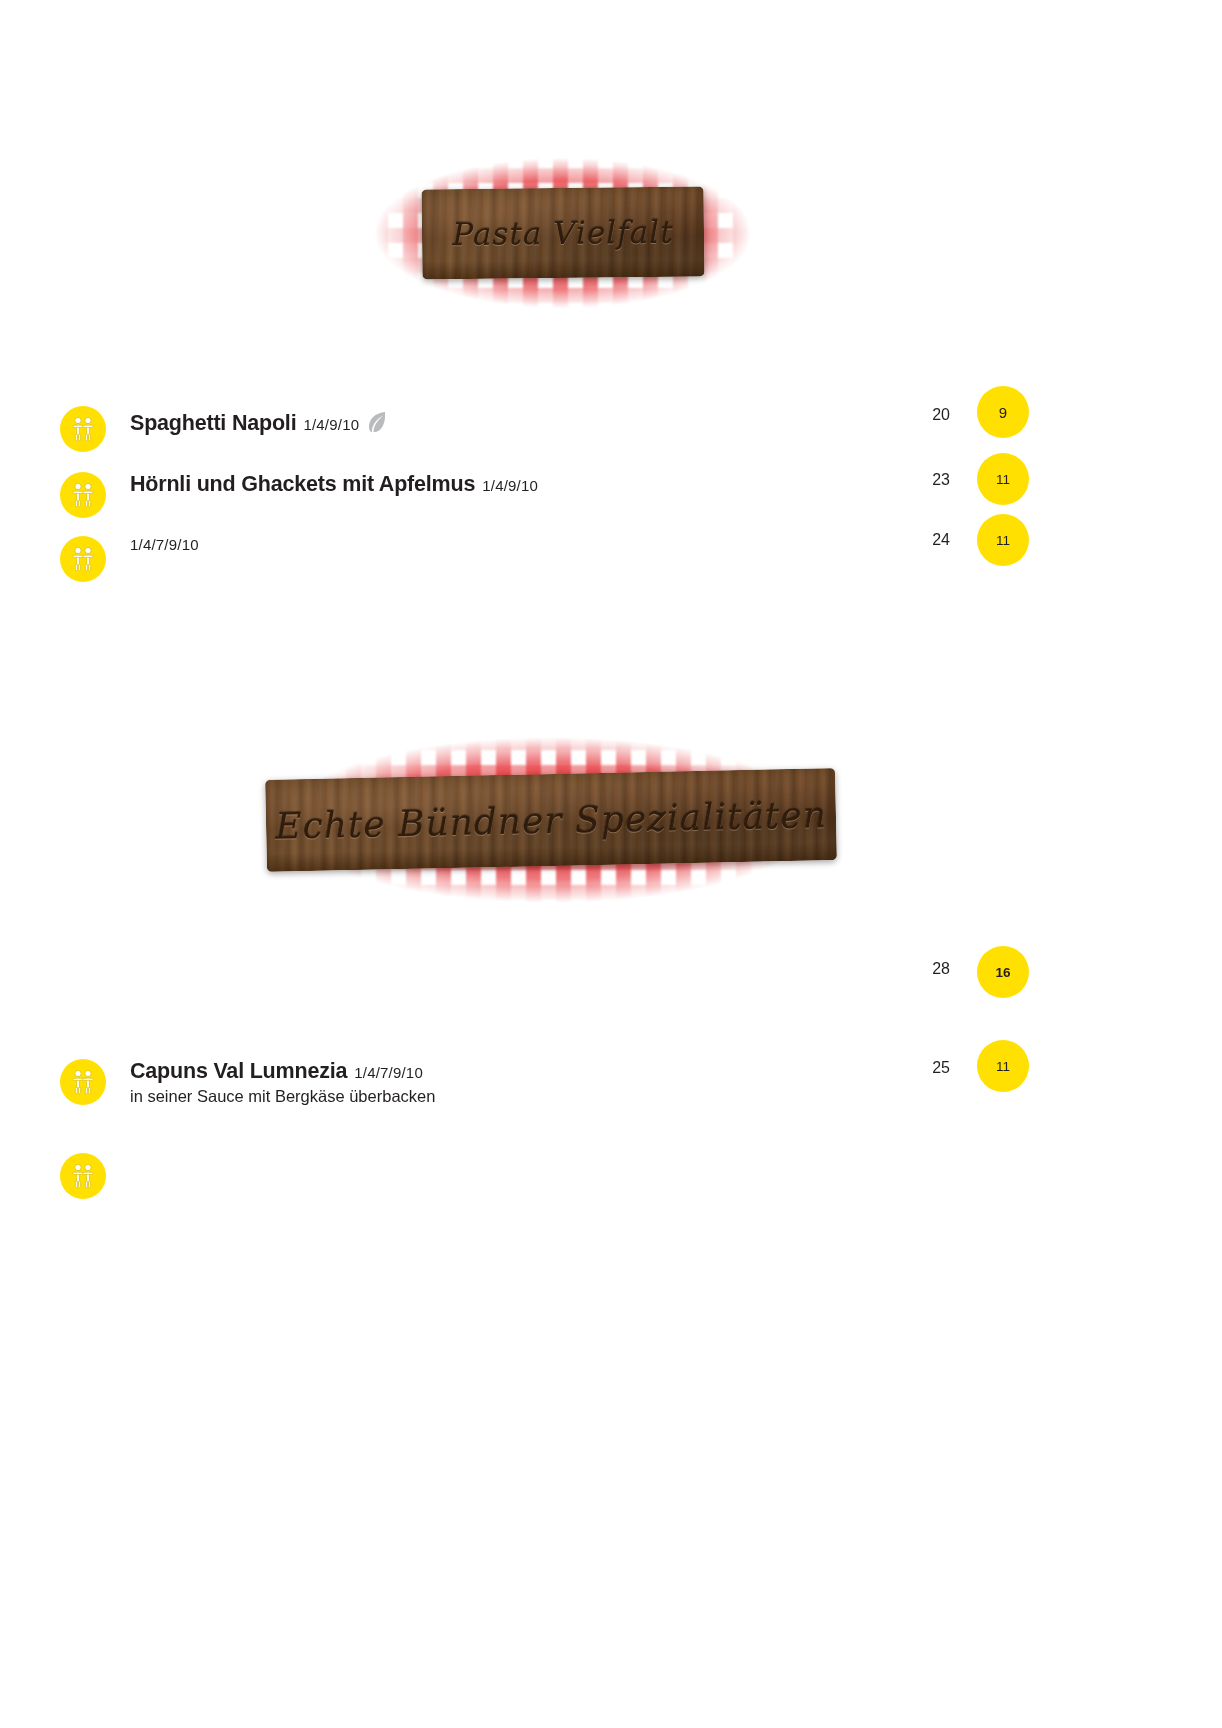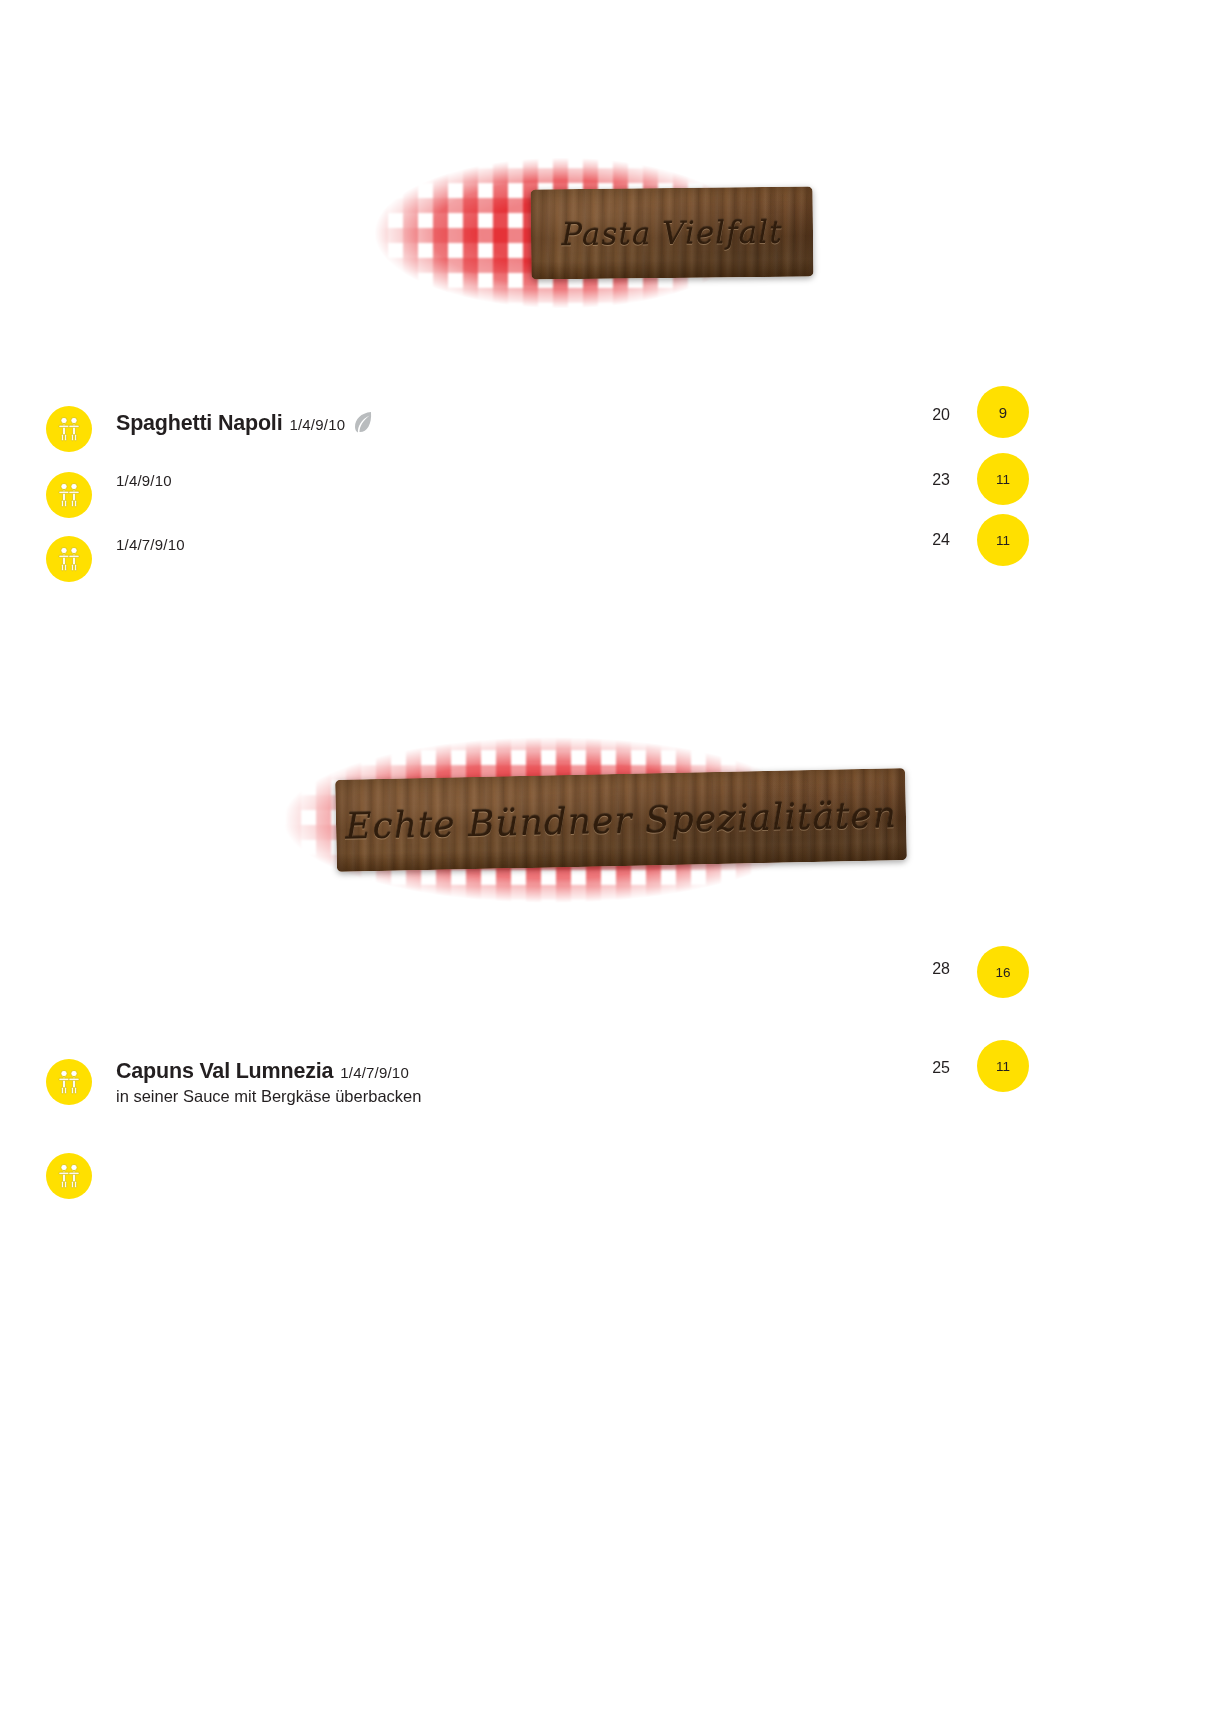--- a/index.html
+++ b/index.html
@@ -14,21 +14,21 @@
     font-family: "Liberation Sans", sans-serif;
     color: #231f20;
     overflow: hidden;
   }
 
   
   .sign-block {
     position: absolute;
     display: flex;
     align-items: center;
-    justify-content: flex-end;
+    justify-content: center;
   }
   .gingham {
     position: absolute;
     left: 0; top: 0;
     width: 100%;
     height: 100%;
     background-color: #ffffff;
     background-image:
       repeating-linear-gradient(90deg,
         rgba(227,30,36,0.80) 0px, rgba(227,30,36,0.80) 15px,
@@ -83,21 +83,21 @@
   #sign-pasta .wood-title { font-size: 31px; }
 
   
   #sign-spezialitaeten { left: 196px; top: 710px; width: 710px; height: 220px; }
   #sign-spezialitaeten .wood { width: 570px; height: 92px; transform: rotate(-1.2deg); }
   #sign-spezialitaeten .wood-title { font-size: 36px; }
 
   
   .menu-section {
     position: absolute;
-    left: 46px;
+    left: 60px;
     width: 1100px;
   }
   #section-pasta { top: 406px; }
   #section-spezialitaeten { top: 1030px; }
 
   .menu-item {
     position: relative;
     min-height: 64px;
     padding-left: 70px;
     padding-right: 0;
@@ -219,20 +219,21 @@
           <rect x="10.6" y="20.2" width="2" height="6.5" rx="1"></rect>
           <circle cx="20" cy="6.5" r="3.1"></circle>
           <rect x="18.6" y="10" width="2.8" height="11" rx="1.2"></rect>
           <rect x="14.8" y="11.2" width="10.4" height="2.2" rx="1.1"></rect>
           <rect x="17.4" y="20.2" width="2" height="6.5" rx="1"></rect>
           <rect x="20.6" y="20.2" width="2" height="6.5" rx="1"></rect>
         </g>
       </svg>
     </div>
     <div class="item-head">
+      <span class="item-title">Hörnli und Ghackets mit Apfelmus</span>
       <span class="allergens">1/4/9/10</span>
     </div>
   </div>
 
   <div class="menu-item" style="height:70px;">
     <div class="kids-badge">
       <svg width="30" height="30" viewBox="0 0 30 30">
         <g fill="#ffffff" stroke="#d9bd00" stroke-width="0.7">
           <circle cx="10" cy="6.5" r="3.1"></circle>
           <rect x="8.6" y="10" width="2.8" height="11" rx="1.2"></rect>
@@ -309,16 +310,16 @@
           <rect x="14.8" y="11.2" width="10.4" height="2.2" rx="1.1"></rect>
           <rect x="17.4" y="20.2" width="2" height="6.5" rx="1"></rect>
           <rect x="20.6" y="20.2" width="2" height="6.5" rx="1"></rect>
         </g>
       </svg>
     </div>
   </div>
 </div>
 
 <div class="price-main" style="left:890px; top:960px;">28</div>
-<div class="price-kids small" style="left:977px; top:946px;">16</div>
+<div class="price-kids small" style="left:977px; top:946px;font-weight:bold;">16</div>
 
 <div class="price-main" style="left:890px; top:1059px;">25</div>
 <div class="price-kids small" style="left:977px; top:1040px;">11</div>
 
 </body></html>

